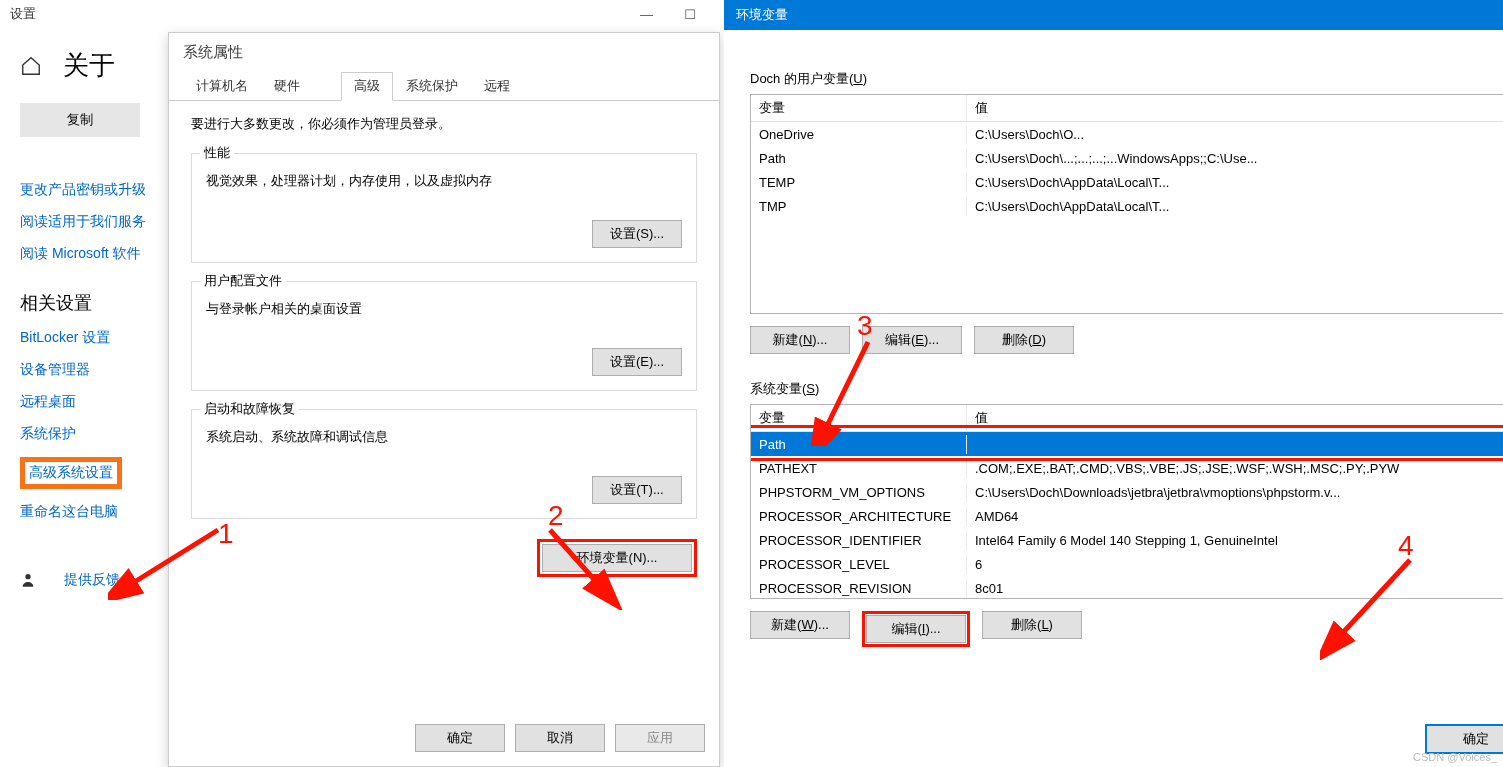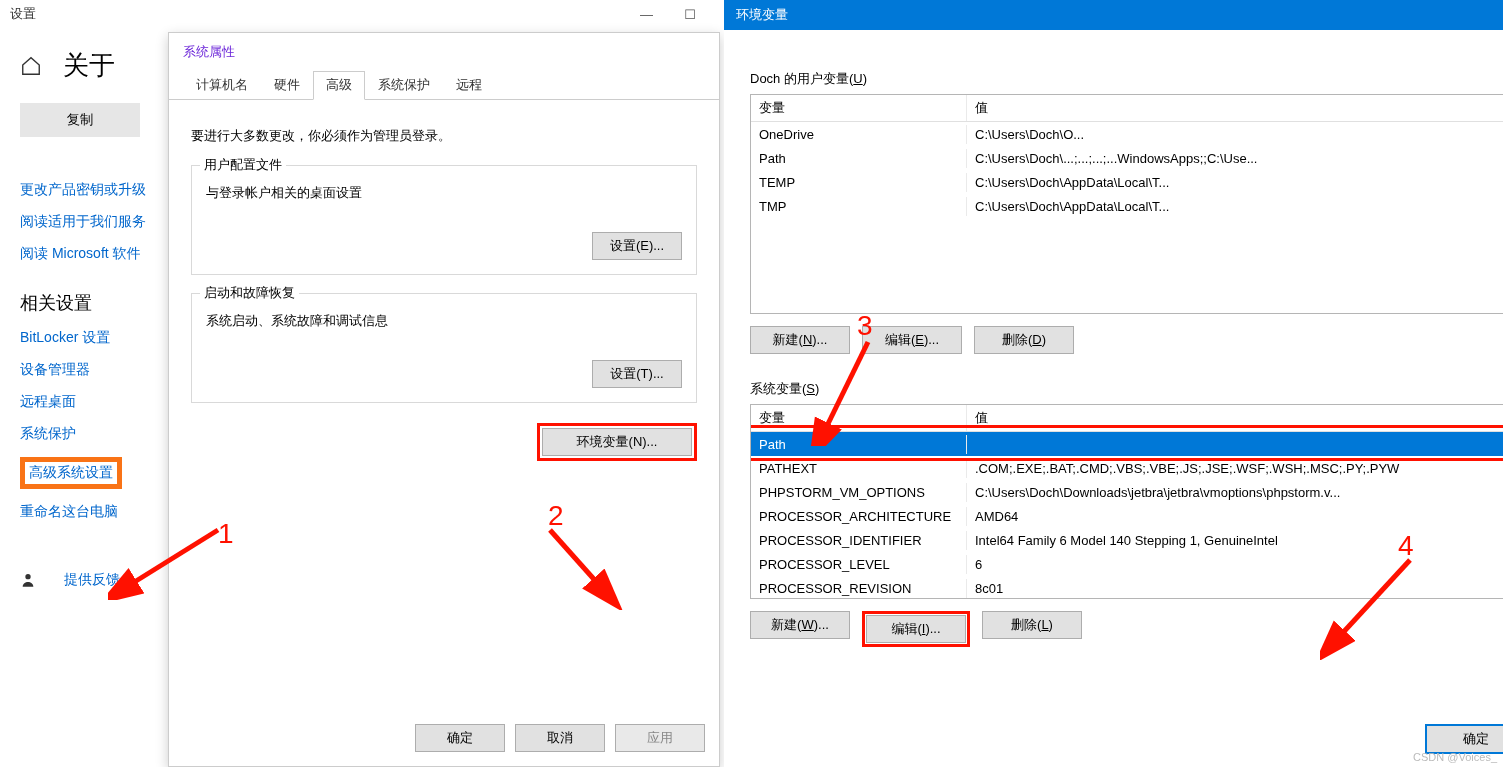--- a/index.html
+++ b/index.html
@@ -15,26 +15,26 @@
 .home-icon-svg { width: 22px; height: 22px; }
 .btn-copy { background: #e6e6e6; border: none; height: 34px; width: 120px; margin-bottom: 30px; cursor: pointer; }
 .link { color: #0066cc; margin: 14px 0; font-size: 14px; cursor: pointer; white-space: nowrap; overflow: hidden; }
 .subsection-header { font-size: 18px; margin: 28px 0 14px 0; }
 .adv-sys-wrap { border: 5px solid #f97316; padding: 2px 4px; display: inline-block; }
 .feedback-row { margin-top: 50px; display: flex; align-items: center; gap: 28px; color: #0066cc; font-size: 14px; }
 .person-icon { width: 16px; height: 16px; fill: #333; }
 
 
 .sysprop { position: absolute; left: 168px; top: 32px; width: 552px; height: 735px; background: #fff; border: 1px solid #ccc; box-shadow: 0 4px 12px rgba(0,0,0,.2); }
-.sysprop-title { padding: 10px 14px; font-size: 13px; color: #6d28d9; }
+.sysprop-title { padding: 10px 14px; font-size: 15px; color: #404040; }
 .tabs { display: flex; gap: 0; padding: 0 14px; border-bottom: 1px solid #ccc; }
 .tab { padding: 4px 12px; border: 1px solid transparent; cursor: pointer; color: #333; font-size: 13px; }
-.tab.active { border: 1px solid #ccc; border-bottom: 1px solid #fff; margin-bottom: -1px; background: #fff; }
+.tab.active { border: 1px solid #ccc; border-bottom: 1px solid #fff; margin-bottom: -1px; background: #fff; margin-left: 28px; }
 .tabbody { padding: 14px 22px; }
-.note { margin: 13px 0 20px 0; font-family: Liberation Serif, serif; }
+.note { margin: 0 0 20px 0; font-family: Liberation Serif, serif; }
 .groupbox { border: 1px solid #d9d9d9; padding: 10px 14px 14px 14px; margin-bottom: 18px; position: relative; }
 .groupbox .legend { position: absolute; top: -10px; left: 8px; background: #fff; padding: 0 4px; }
 .groupbox .desc { margin: 8px 0 30px 0; }
 .btn { background: #e1e1e1; border: 1px solid #adadad; height: 28px; min-width: 90px; padding: 0 14px; cursor: pointer; font-size: 13px; }
 .btn.primary { outline: 2px solid #0078d7; outline-offset: -1px; }
 .right { text-align: right; }
 .envvar-btn-wrap { border: 3px solid #f10; padding: 2px; display: inline-block; }
 .sysprop-footer { position: absolute; bottom: 14px; right: 14px; display: flex; gap: 10px; }
 .btn.disabled-look { background: #e9e9e9; color: #888; }
 
@@ -122,20 +122,25 @@
   <div class="tabs" id="sysprop-tabs">
       <div class="tab">计算机名</div>
       <div class="tab">硬件</div>
       <div class="tab active">高级</div>
       <div class="tab">系统保护</div>
       <div class="tab">远程</div>
     </div>
   <div class="tabbody">
     <div class="note">要进行大多数更改，你必须作为管理员登录。</div>
 
+    <div class="groupbox">
+      <div class="legend">性能</div>
+      <div class="desc">视觉效果，处理器计划，内存使用，以及虚拟内存</div>
+      <div class="right"><button class="btn">设置(S)...</button></div>
+    </div>
 
     <div class="groupbox">
       <div class="legend">用户配置文件</div>
       <div class="desc">与登录帐户相关的桌面设置</div>
       <div class="right"><button class="btn">设置(E)...</button></div>
     </div>
 
     <div class="groupbox">
       <div class="legend">启动和故障恢复</div>
       <div class="desc">系统启动、系统故障和调试信息</div>

